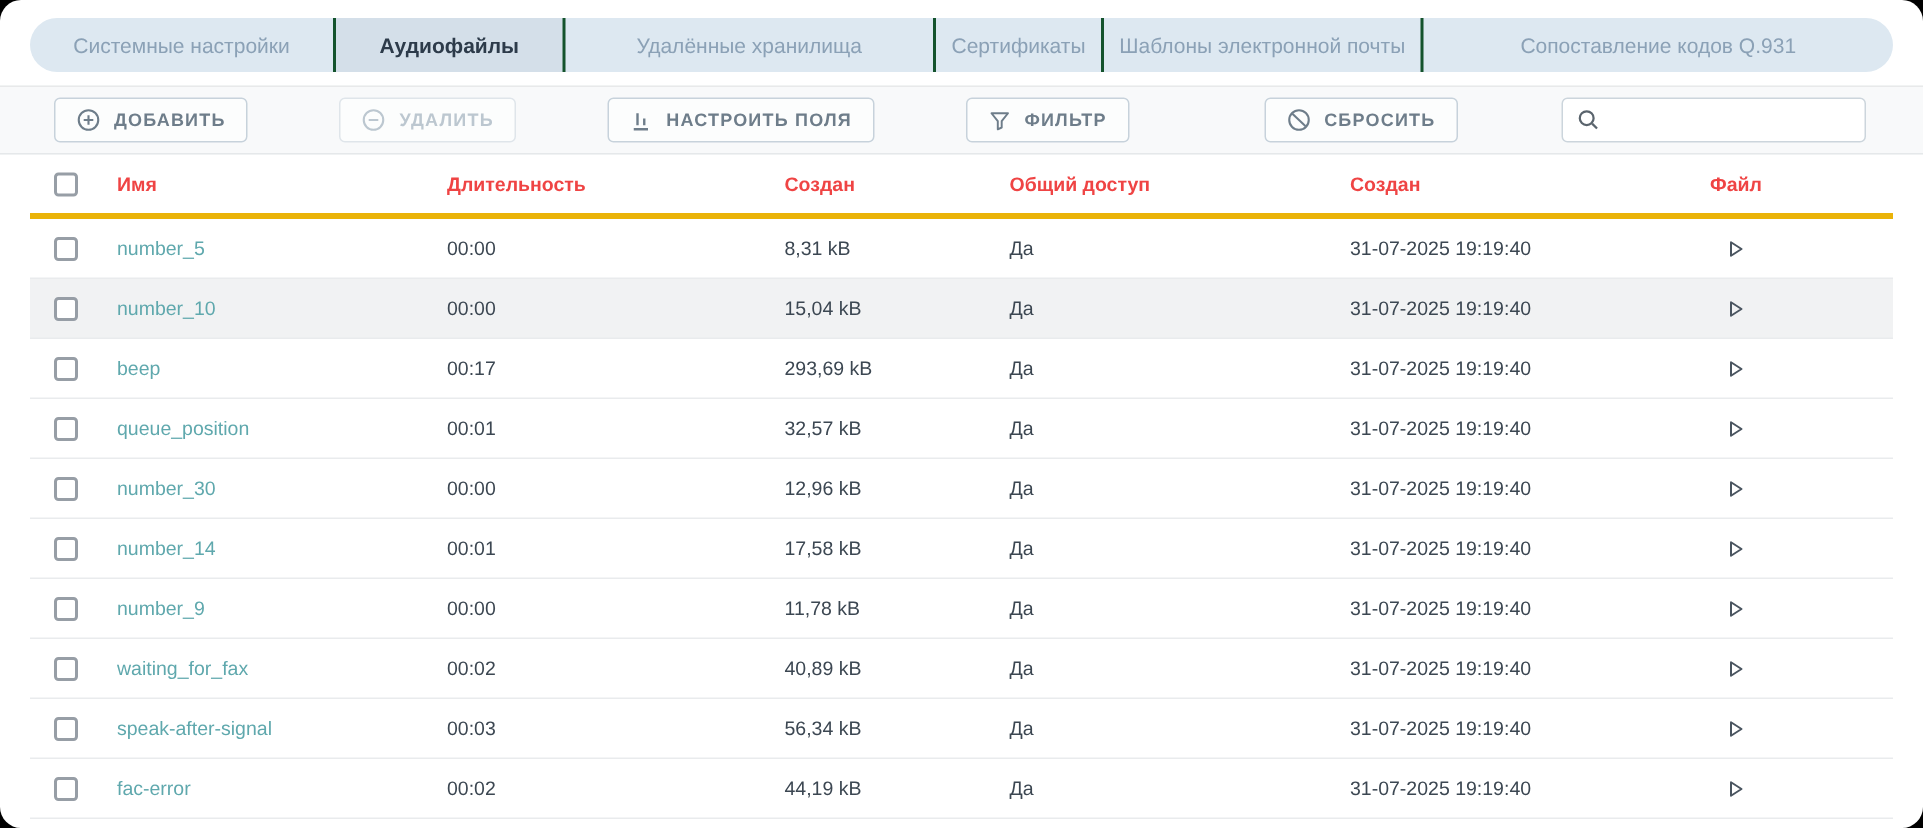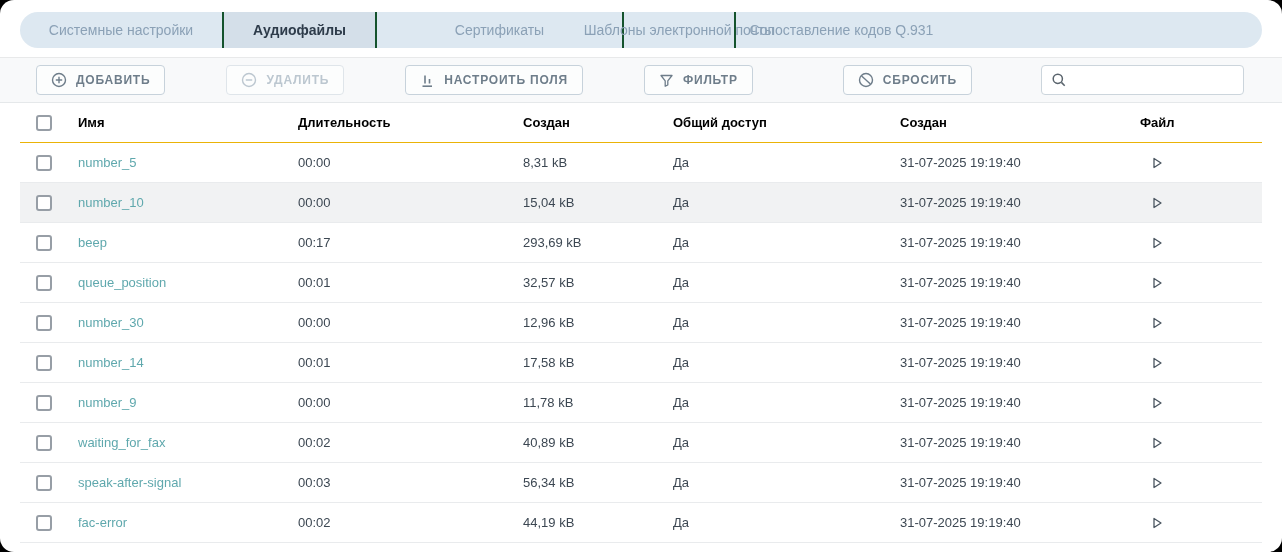--- a/index.html
+++ b/index.html
@@ -26,34 +26,35 @@
   .btn.disabled{color:#bcc7d0;border-color:#dfe5ea;cursor:default;}
   .btn.disabled svg *{stroke:#bcc7d0;}
   .spacer{margin-left:auto;}
   .search{position:relative;margin-left:24px;width:260px;height:30px;}
   .search input{width:100%;height:100%;box-sizing:border-box;border:1px solid #ccd5dc;border-radius:4px;background:#fff;padding:0 10px 0 34px;font-size:13px;color:#3c4752;outline:none;}
   .search .mag{position:absolute;left:10px;top:7px;}
 
   
   .table{margin:0 20px;}
   .trow{display:grid;grid-template-columns:58px 220px 225px 150px 227px 240px 1fr;align-items:center;height:39px;border-bottom:1px solid #e9ebed;font-size:13px;color:#3c4752;}
-  .thead{font-weight:700;color:#000000;border-bottom:1px solid #eab308;}
+  .thead{font-weight:700;color:#ef4444;border-bottom:4px solid #eab308;}
   .trow.hl{background:#f1f2f3;}
   .cb{width:16px;height:16px;margin-left:16px;border:2px solid #979ea6;border-radius:3px;background:#fff;cursor:pointer;box-sizing:border-box;}
   a.name-link{color:#5fa8ad;text-decoration:none;cursor:pointer;}
   .playbtn{background:none;border:none;padding:0 0 0 10px;cursor:pointer;display:flex;align-items:center;}
 </style>
 </head>
 <body>
 
 <div class="app">
 
   <div class="tabbar">
       <div class="tab">Системные настройки</div>
       <div class="tab active">Аудиофайлы</div>
+      <div class="tab">Удалённые хранилища</div>
       <div class="tab">Сертификаты</div>
       <div class="tab">Шаблоны электронной почты</div>
       <div class="tab">Сопоставление кодов Q.931</div>
     </div>
 
   <div class="toolbar">
     <button class="btn">
       <span style="display:flex;">
         <svg width="16" height="16" viewBox="0 0 16 16">
             <g fill="none" stroke="#6e7d8a" stroke-width="1.4">

